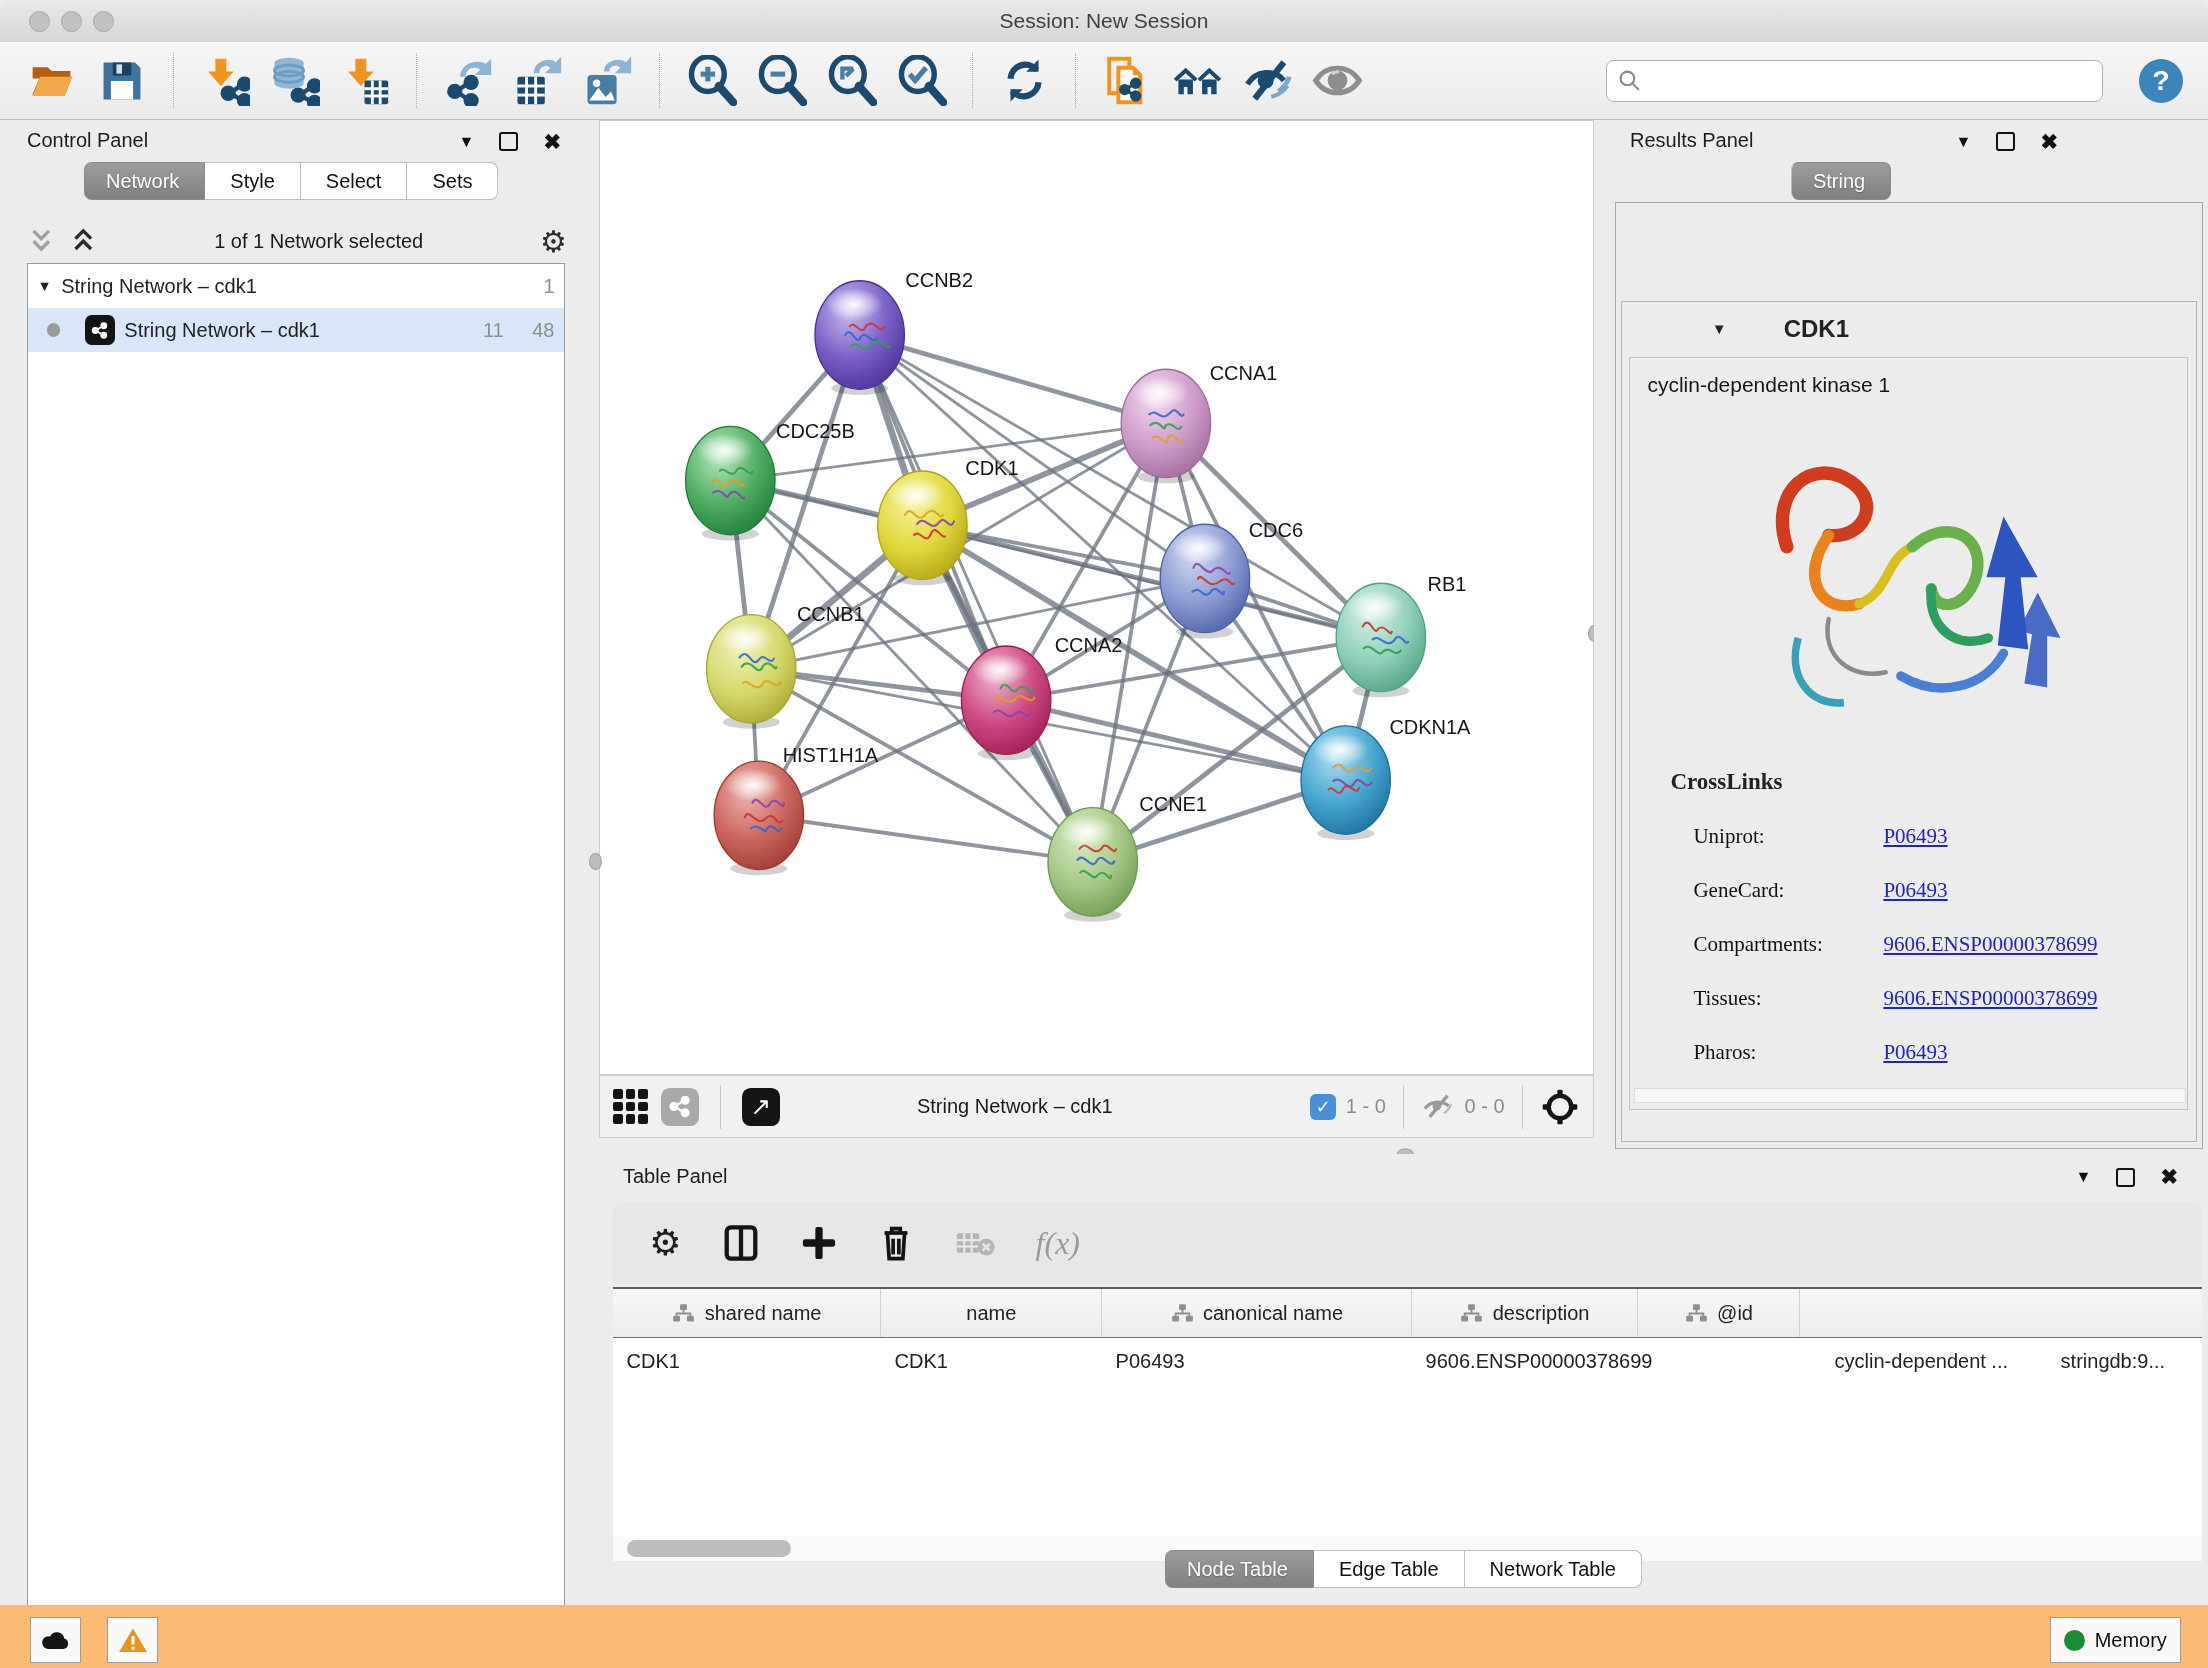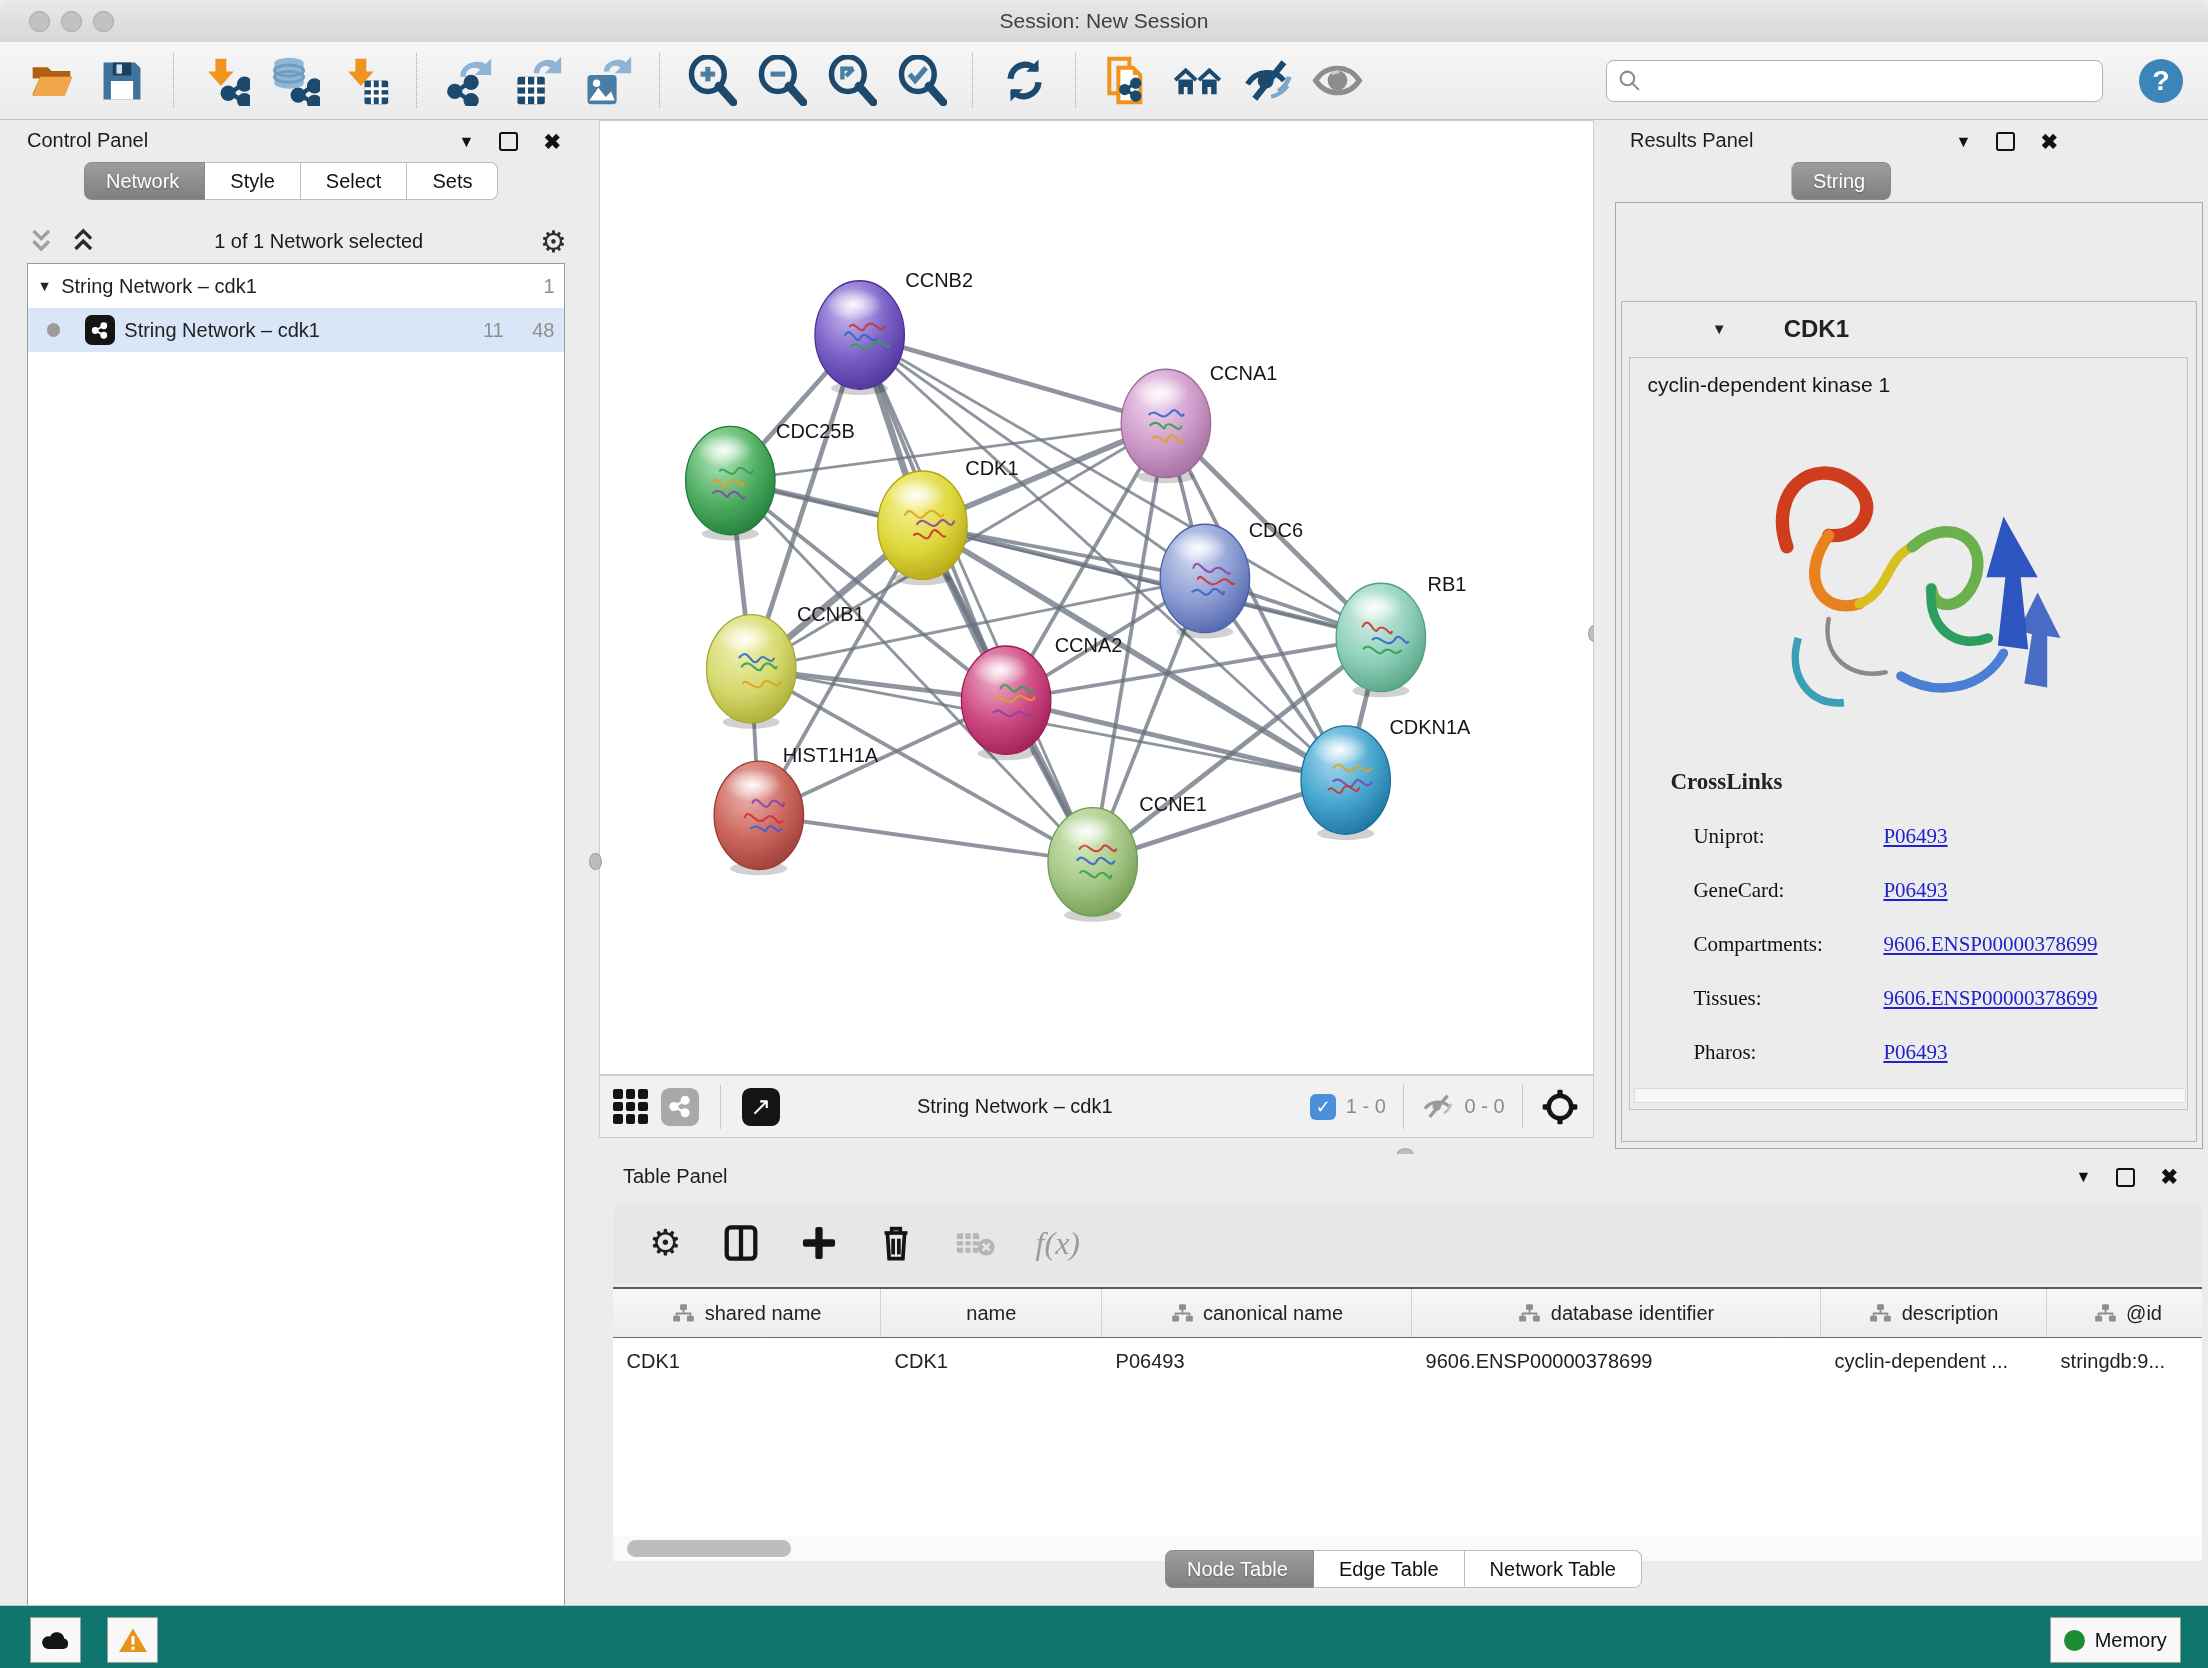--- a/index.html
+++ b/index.html
@@ -96,21 +96,21 @@
   .thead{display:flex;height:48px;background:linear-gradient(#f7f7f7,#ededed);border-bottom:1.9px solid #6a6a6a;}
   .th{display:flex;align-items:center;justify-content:center;gap:9.5px;font-size:20px;color:#222;
     border-right:1px solid #d2d2d2;box-sizing:border-box;flex:0 0 auto;}
   .trow{display:flex;height:46px;}
   .td{font-size:20px;display:flex;align-items:center;padding-left:13.3px;box-sizing:border-box;flex:0 0 auto;
     white-space:nowrap;overflow:hidden;}
   .tp-scroll{position:absolute;left:14.3px;top:382px;width:1589px;height:25px;background:#fafafa;}
   .tp-thumb{position:absolute;left:13.3px;top:3.8px;width:164px;height:17px;background:#bdbdbd;border-radius:8.6px;}
   .tp-tabs{position:absolute;left:0;top:396px;width:100%;display:flex;justify-content:center;}
   
-  .statusbar{position:absolute;left:0;top:1605px;width:100%;height:63px;background:#0f766e;border-top:1px solid #c6c6c6;}
+  .statusbar{position:absolute;left:0;top:1605px;width:100%;height:63px;background:#fdba74;border-top:1px solid #c6c6c6;}
   .sb-btn{position:absolute;top:11.4px;height:44px;background:#f8f8f8;border:1px solid #9e9e9e;
     display:flex;align-items:center;justify-content:center;}
   .mem{left:auto;right:27px;width:129px;font-size:20px;gap:9.5px;color:#111;}
   .memdot{width:21px;height:21px;border-radius:50%;background:#1d8a34;}
   a{color:#2222cc;}
 </style>
 </head>
 <body>
 
 <div class="window">
@@ -763,33 +763,20 @@
                 <rect x="7" y="2" width="6" height="5" rx="1"></rect>
                 <rect x="1" y="12" width="6" height="5" rx="1"></rect>
                 <rect x="13" y="12" width="6" height="5" rx="1"></rect>
               </g>
               <g stroke="#8f8f8f" stroke-width="1.6" fill="none">
                 <path d="M10 7 v3 M4 12 v-2 h12 v2"></path>
               </g>
             </svg>
             <span>canonical name</span>
           </div>
-          <div class="th" style="width: 409px;">
-            <svg width="23" height="23" viewBox="0 0 20 20">
-              <g fill="#8f8f8f">
-                <rect x="7" y="2" width="6" height="5" rx="1"></rect>
-                <rect x="1" y="12" width="6" height="5" rx="1"></rect>
-                <rect x="13" y="12" width="6" height="5" rx="1"></rect>
-              </g>
-              <g stroke="#8f8f8f" stroke-width="1.6" fill="none">
-                <path d="M10 7 v3 M4 12 v-2 h12 v2"></path>
-              </g>
-            </svg>
-            <span>database identifier</span>
-          </div>
           <div class="th" style="width: 226px;">
             <svg width="23" height="23" viewBox="0 0 20 20">
               <g fill="#8f8f8f">
                 <rect x="7" y="2" width="6" height="5" rx="1"></rect>
                 <rect x="1" y="12" width="6" height="5" rx="1"></rect>
                 <rect x="13" y="12" width="6" height="5" rx="1"></rect>
               </g>
               <g stroke="#8f8f8f" stroke-width="1.6" fill="none">
                 <path d="M10 7 v3 M4 12 v-2 h12 v2"></path>
               </g>

